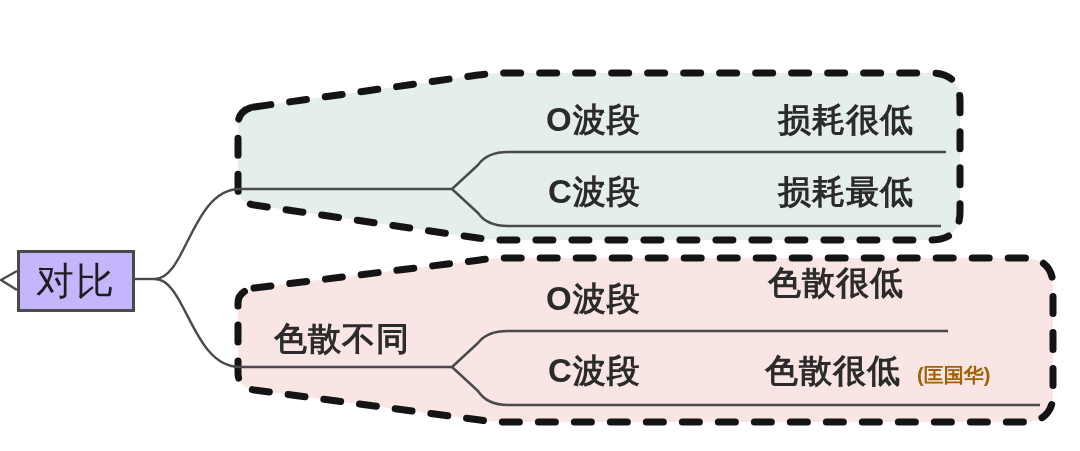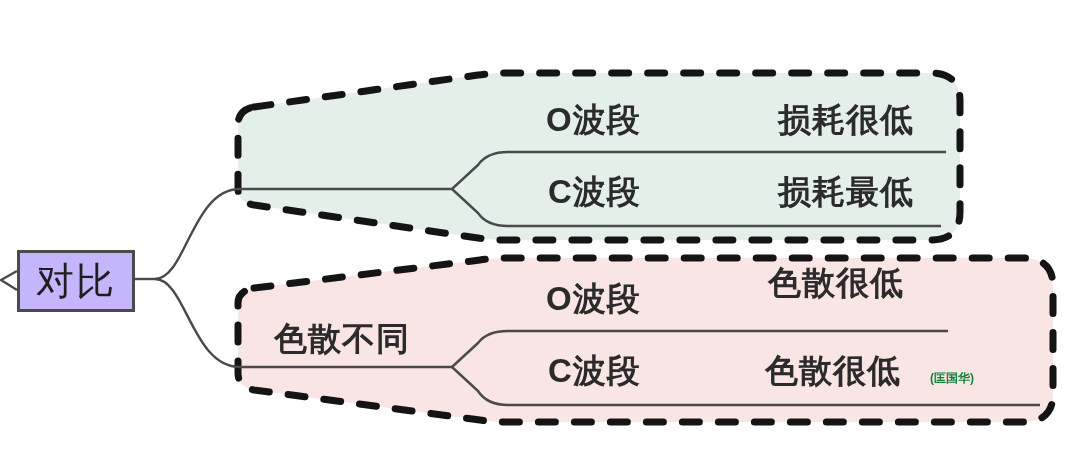--- a/index.html
+++ b/index.html
@@ -30,24 +30,24 @@
     position: absolute;
     white-space: nowrap;
     color: #2b2b2b;
     font-size: 33px;
     letter-spacing: 1px;
     transform: translateY(-52%);
     line-height: 1.1;
     font-weight: bold;
   }
   .topic .note {
-    font-size: 12px;
+    font-size: 20px;
     letter-spacing: 0;
-    margin-left: 29px;
-    color: #15803d;
+    margin-left: 16px;
+    color: #a16207;
   }
   .root-node {
     position: absolute;
     left: 17px;
     top: 250px;
     width: 112px;
     height: 56px;
     background: #c4b5fd;
     border: 3px solid #4a4a4a;
     display: flex;

